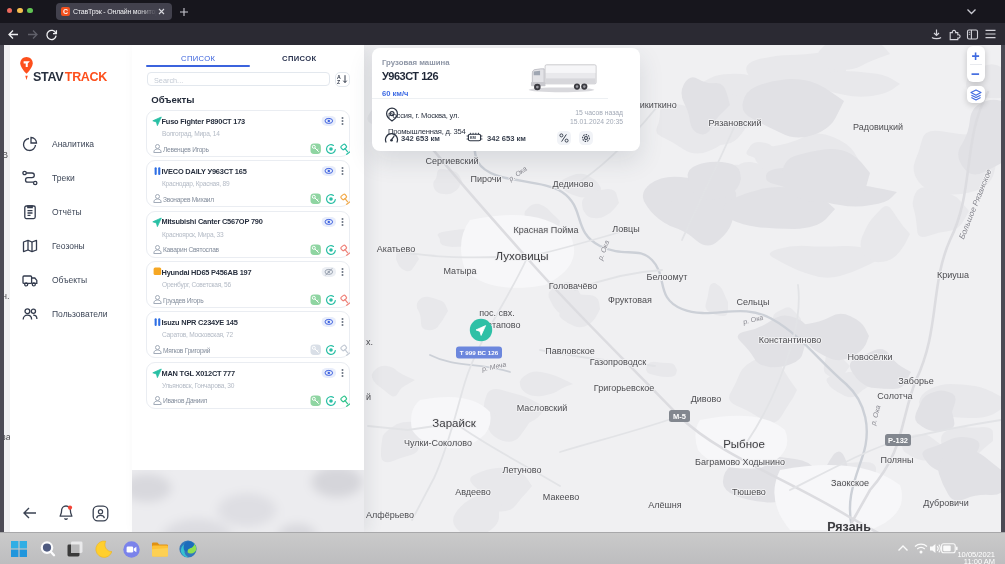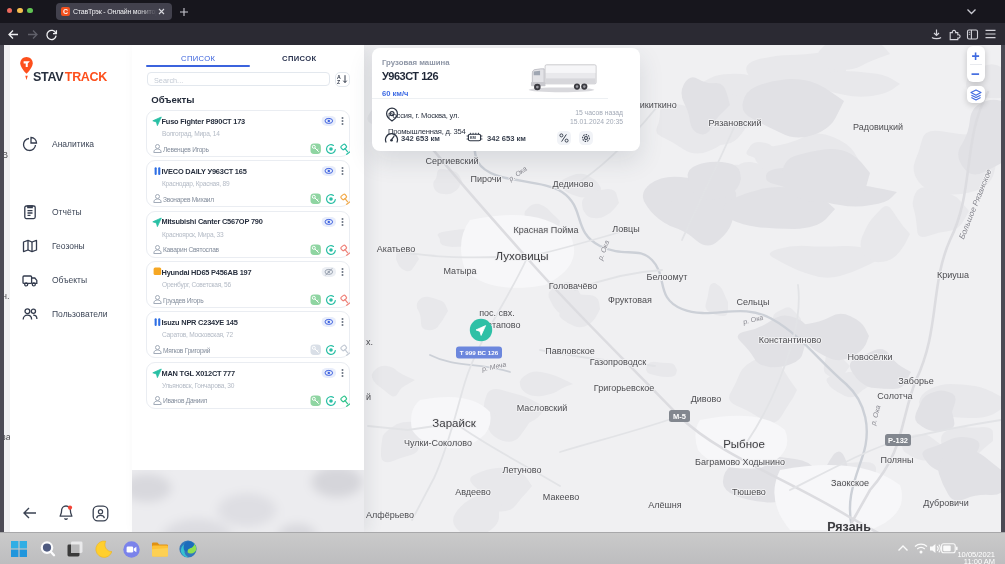--- a/index.html
+++ b/index.html
@@ -271,20 +271,28 @@
   </svg>
   <div class="abs" style="left:23px;top:25px;font-size:12.5px;font-weight:bold;letter-spacing:-0.3px;color:#28303f;">STAV<span style="color:#fd4f1c;margin-left:1.5px;">TRACK</span></div>
 
   <div class="abs mrow" style="top:85.4px;">
     <svg class="abs micon" viewBox="0 0 18 18" fill="none" stroke="#333b4d" stroke-width="1.3">
       <path d="M8 3.5A6 6 0 1 0 14.5 10"></path>
           <path d="M10 2.5A5.5 5.5 0 0 1 15.5 8L10 8Z"></path>
     </svg>
     <div class="abs mlabel">Аналитика</div>
   </div>
+  <div class="abs mrow" style="top:119.3px;">
+    <svg class="abs micon" viewBox="0 0 18 18" fill="none" stroke="#333b4d" stroke-width="1.3">
+      <circle cx="3.6" cy="4" r="1.7"></circle>
+          <circle cx="14.2" cy="14" r="1.7"></circle>
+          <path d="M5.3 4H11A2.3 2.3 0 0 1 11 8.6H6.8A2.3 2.3 0 0 0 6.8 13.2H12.4"></path>
+    </svg>
+    <div class="abs mlabel">Треки</div>
+  </div>
   <div class="abs mrow" style="top:153.2px;">
     <svg class="abs micon" viewBox="0 0 18 18" fill="none" stroke="#333b4d" stroke-width="1.3">
       <rect x="3.8" y="3" width="10.4" height="12.6" rx="1.5"></rect>
           <path d="M6.8 3H11.2V4.6H6.8Z"></path>
           <path d="M6.5 7.6H11.5M6.5 10H11.5M6.5 12.4H9.5"></path>
     </svg>
     <div class="abs mlabel">Отчёты</div>
   </div>
   <div class="abs mrow" style="top:187px;">
     <svg class="abs micon" viewBox="0 0 18 18" fill="none" stroke="#333b4d" stroke-width="1.3">

